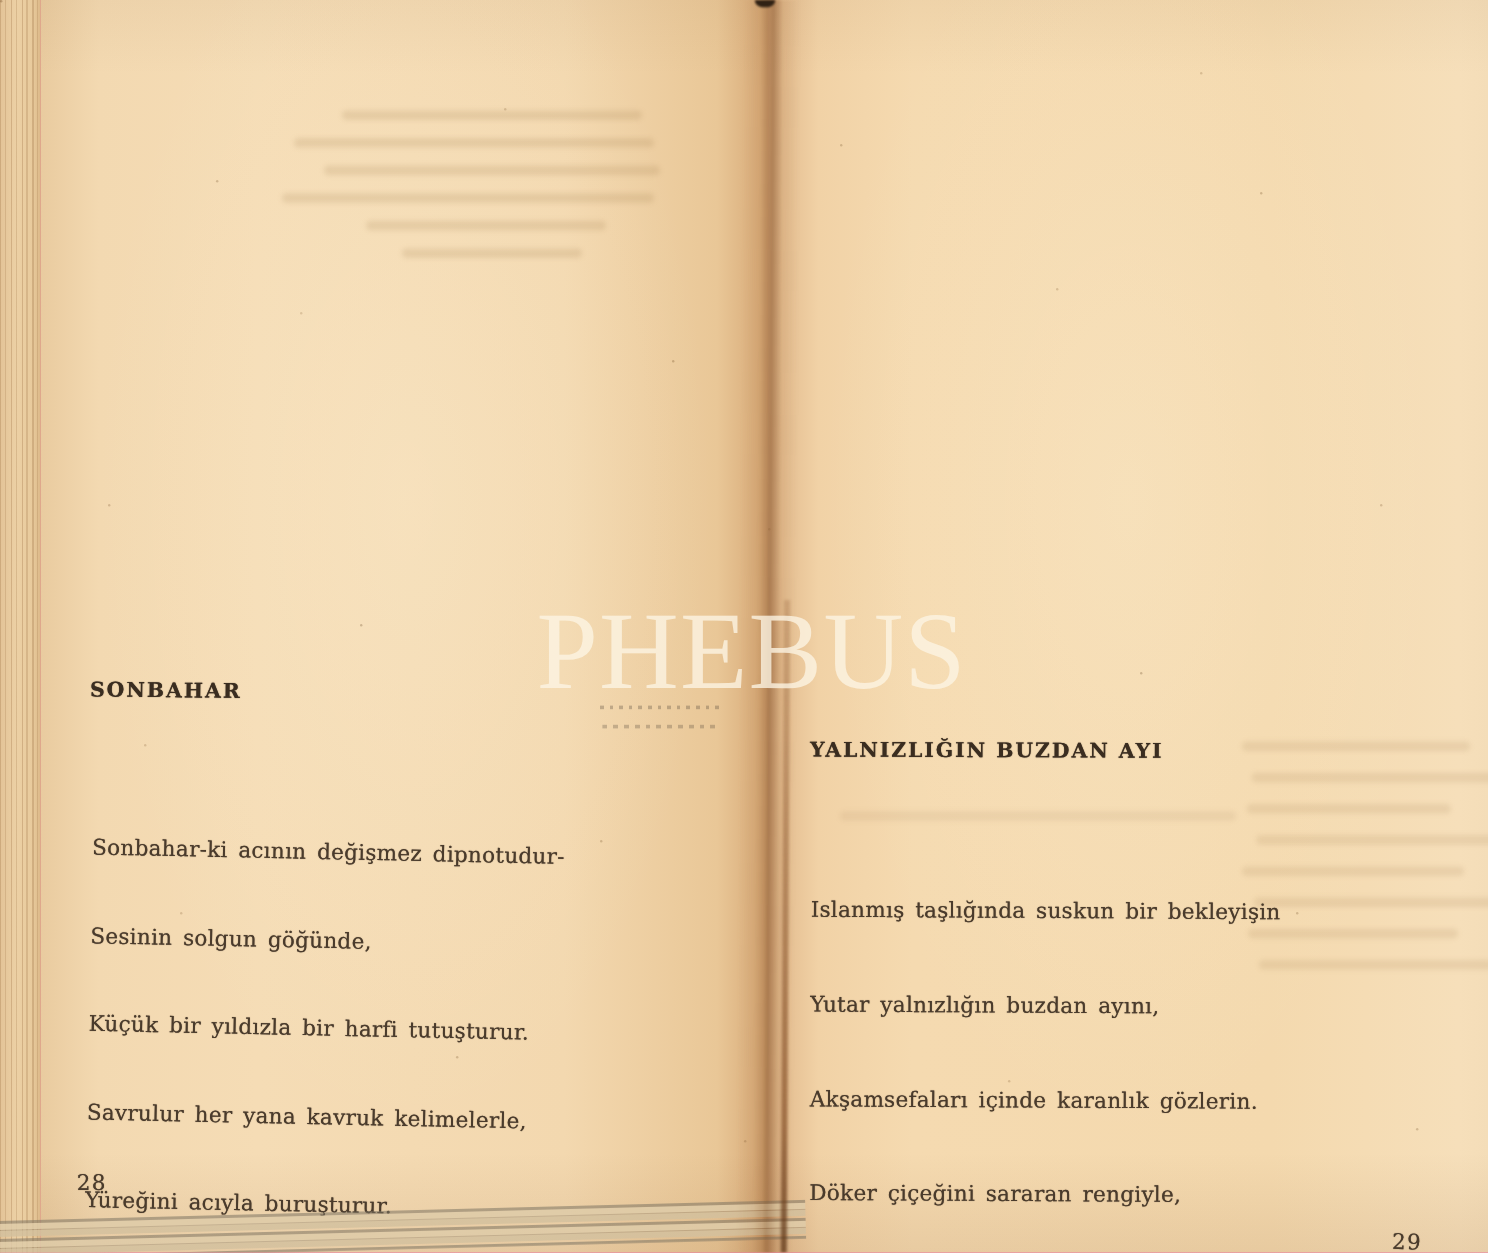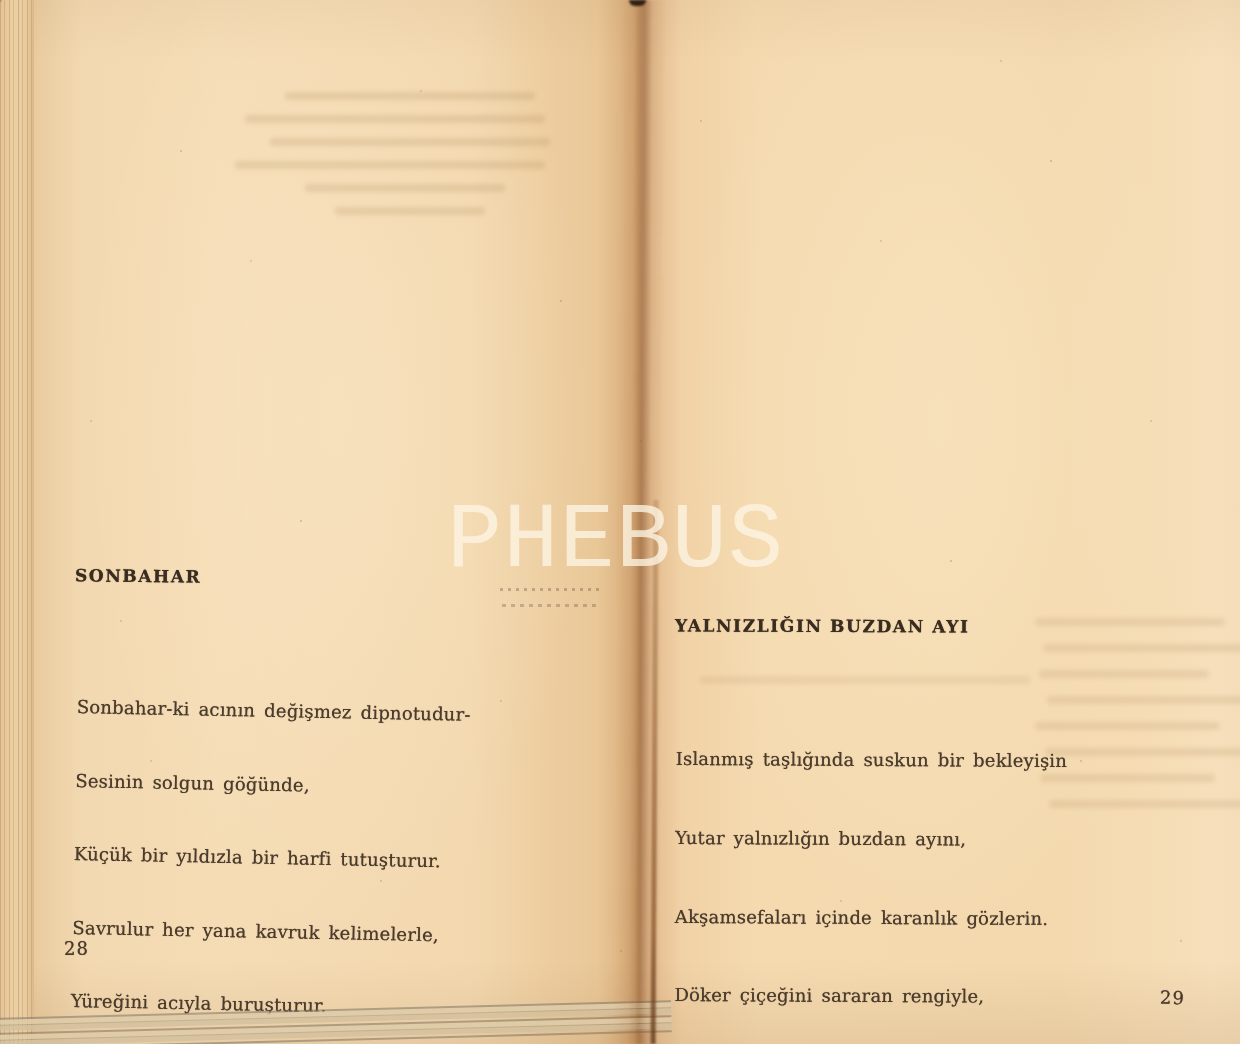--- a/index.html
+++ b/index.html
@@ -50,27 +50,27 @@
   .ink{color:#4a3b2c;text-shadow:0 0 0.7px rgba(74,59,44,0.85);z-index:3;position:absolute;}
   .poem-title{font-weight:bold;color:#3a2d20;text-shadow:0 0 0.8px rgba(50,38,25,0.9);
     font-size:17px;letter-spacing:1.6px;}
   .poem{font-size:18px;letter-spacing:0.2px;word-spacing:3px;white-space:pre;}
   .poem-left-block{line-height:24.5px;transform:rotate(1.15deg);transform-origin:0 0;}
   .poem-right-block{line-height:26.2px;transform:rotate(0.3deg);transform-origin:0 0;}
   .title-left{left:75px;top:566px;transform:rotate(0.6deg);}
   .title-right{left:675px;top:616px;transform:rotate(0.2deg);}
   .poem-left-block{left:78px;top:646px;}
   .poem-right-block{left:676px;top:694px;}
-  .page-num{font-size:18px;letter-spacing:1px;}
+  .page-num{font-size:18px;letter-spacing:1px;margin-top:38px;}
   .page-num-left{left:64px;top:938px;}
   .page-num-right{left:1160px;top:987px;transform:rotate(2deg);}
 
   
   .watermark{position:absolute;left:447px;top:496px;z-index:9;pointer-events:none;
-    font-family:Liberation Mono, monospace;font-size:92px;line-height:1;
+    font-family:Liberation Serif, serif;font-size:92px;line-height:1;
     color:rgba(253,245,228,0.78);letter-spacing:1px;filter:blur(0.4px);}
 
   
   .ghost{position:absolute;z-index:2;filter:blur(2px);pointer-events:none;}
   .ghost-line{height:8px;border-radius:4px;background:rgba(150,110,65,0.16);margin-bottom:15px;}
   .ghost-tl{left:225px;top:92px;width:340px;}
   .ghost-tl .g1{width:250px;margin-left:60px;}
   .ghost-tl .g2{width:300px;margin-left:20px;}
   .ghost-tl .g3{width:280px;margin-left:45px;}
   .ghost-tl .g4{width:310px;margin-left:10px;}

